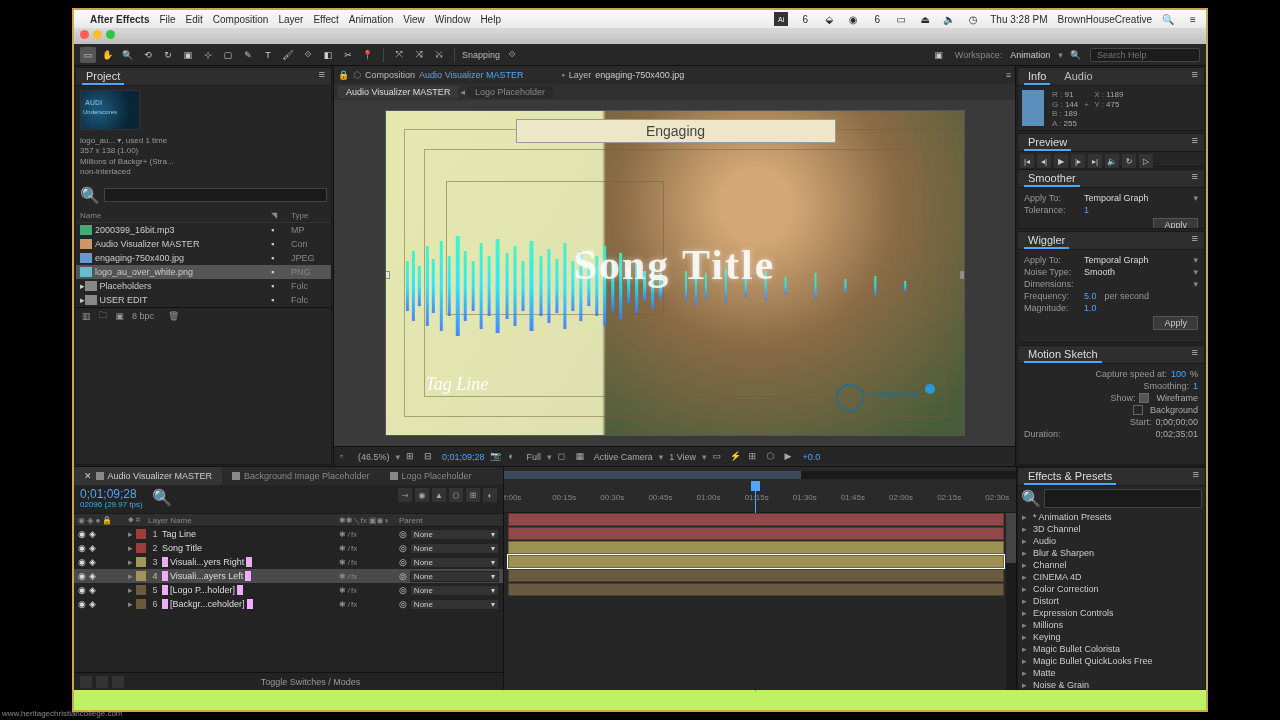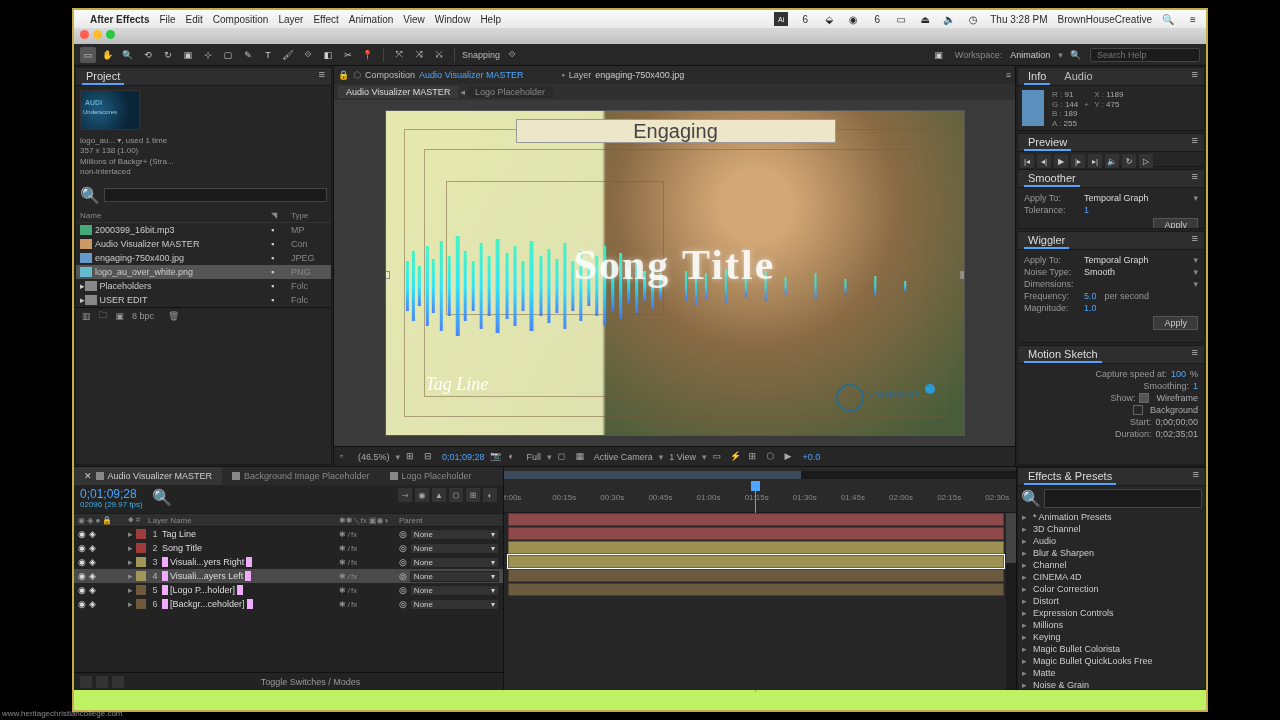--- a/index.html
+++ b/index.html
@@ -59,21 +59,21 @@
 
 .comp-tabs { height:18px; background:#2a2a2a; display:flex; align-items:center; font-size:9px; color:#aaa; padding:0 4px; gap:4px;}
 .comp-tabs .crumb{color:#4da6ff;}
 .comp-subtabs { height:16px; background:#303030; display:flex; align-items:center; font-size:9px; padding:0 4px; gap:2px;}
 .comp-subtabs .stab{padding:1px 8px; background:#3a3a3a; color:#ddd;}
 .comp-subtabs .stab.inactive{background:#2a2a2a;color:#888;}
 .viewer { flex:1; background:#3a3a3a; display:flex; align-items:center; justify-content:center; position:relative; padding:10px;}
 .canvas { width: 580px; height: 326px; background:#f3ecd3; position:relative; border:1px solid #555; overflow:hidden;}
 .canvas .photo { position:absolute; right:-20px; top:-20px; width:380px; height:380px; background: radial-gradient(circle at 40% 30%, #d4a876 10%, #8a6b45 40%, #4a5d3a 80%); filter:blur(1px);}
 .canvas .bg-blur { position:absolute; left:0; top:0; width:100%; height:100%; background: linear-gradient(120deg, rgba(220,230,150,0.6), rgba(150,180,100,0.3));}
-.canvas .title-bar { position:absolute; top:8px; left:130px; width:320px; height:24px; background:#eee6c8; border:1px solid #999; display:flex; align-items:center; justify-content:center; font-size:20px; color:#444; font-family:Georgia,serif;}
+.canvas .title-bar { position:absolute; top:8px; left:130px; width:320px; height:24px; background:#eee6c8; border:1px solid #999; display:flex; align-items:center; justify-content:center; font-size:14px; color:#444; font-family:Georgia,serif;}
 .canvas .song-title { position:absolute; top:130px; left:0; width:100%; text-align:center; font-size:42px; color:rgba(255,255,255,0.85); font-weight:600; letter-spacing:2px; font-family:Georgia,serif; text-shadow:0 0 6px rgba(255,255,255,0.5);}
 .canvas .tagline { position:absolute; bottom:40px; left:40px; font-size:18px; color:#fff; font-family:"Brush Script MT",cursive; font-style:italic;}
 .canvas .waveform { position:absolute; top:120px; left:0; width:100%; height:110px; }
 .canvas .guide { position:absolute; border:1px solid rgba(120,90,60,0.5);}
 .canvas .handle{position:absolute;width:8px;height:8px;border:1px solid #888;background:rgba(255,255,255,0.3);}
 .viewer-footer{height:20px;background:#262626;border-top:1px solid #111;display:flex;align-items:center;gap:6px;padding:0 6px;font-size:9px;color:#aaa;}
 .viewer-footer .val{color:#4da6ff;}
 .vf-ico{width:12px;height:12px;display:inline-block;}
 .info-label{color:#888;}
 .preview-ctrls{display:flex;gap:3px;justify-content:flex-start;padding:2px;}
@@ -533,21 +533,21 @@
           <div class="form-row">
               <span style="flex:1;"></span>
               <span class="chk"></span>
               <span>Background</span>
             </div>
           <div class="form-row" style="justify-content:flex-end;">
               <span class="lbl" style="text-align:right;flex:1;">Start:</span>
               <span>0;00;00;00</span>
             </div>
           <div class="form-row" style="justify-content:flex-end;">
-              <span class="lbl" style="text-align:right;flex:1;">Duration:</span>
+              <span class="lbl" style="flex:1;">Duration:</span>
               <span>0;02;35;01</span>
             </div>
         </div>
       </div>
     </div>
   </div>
 
   <div class="timeline-area">
     <div class="tl-left">
       <div class="tl-tabs">

